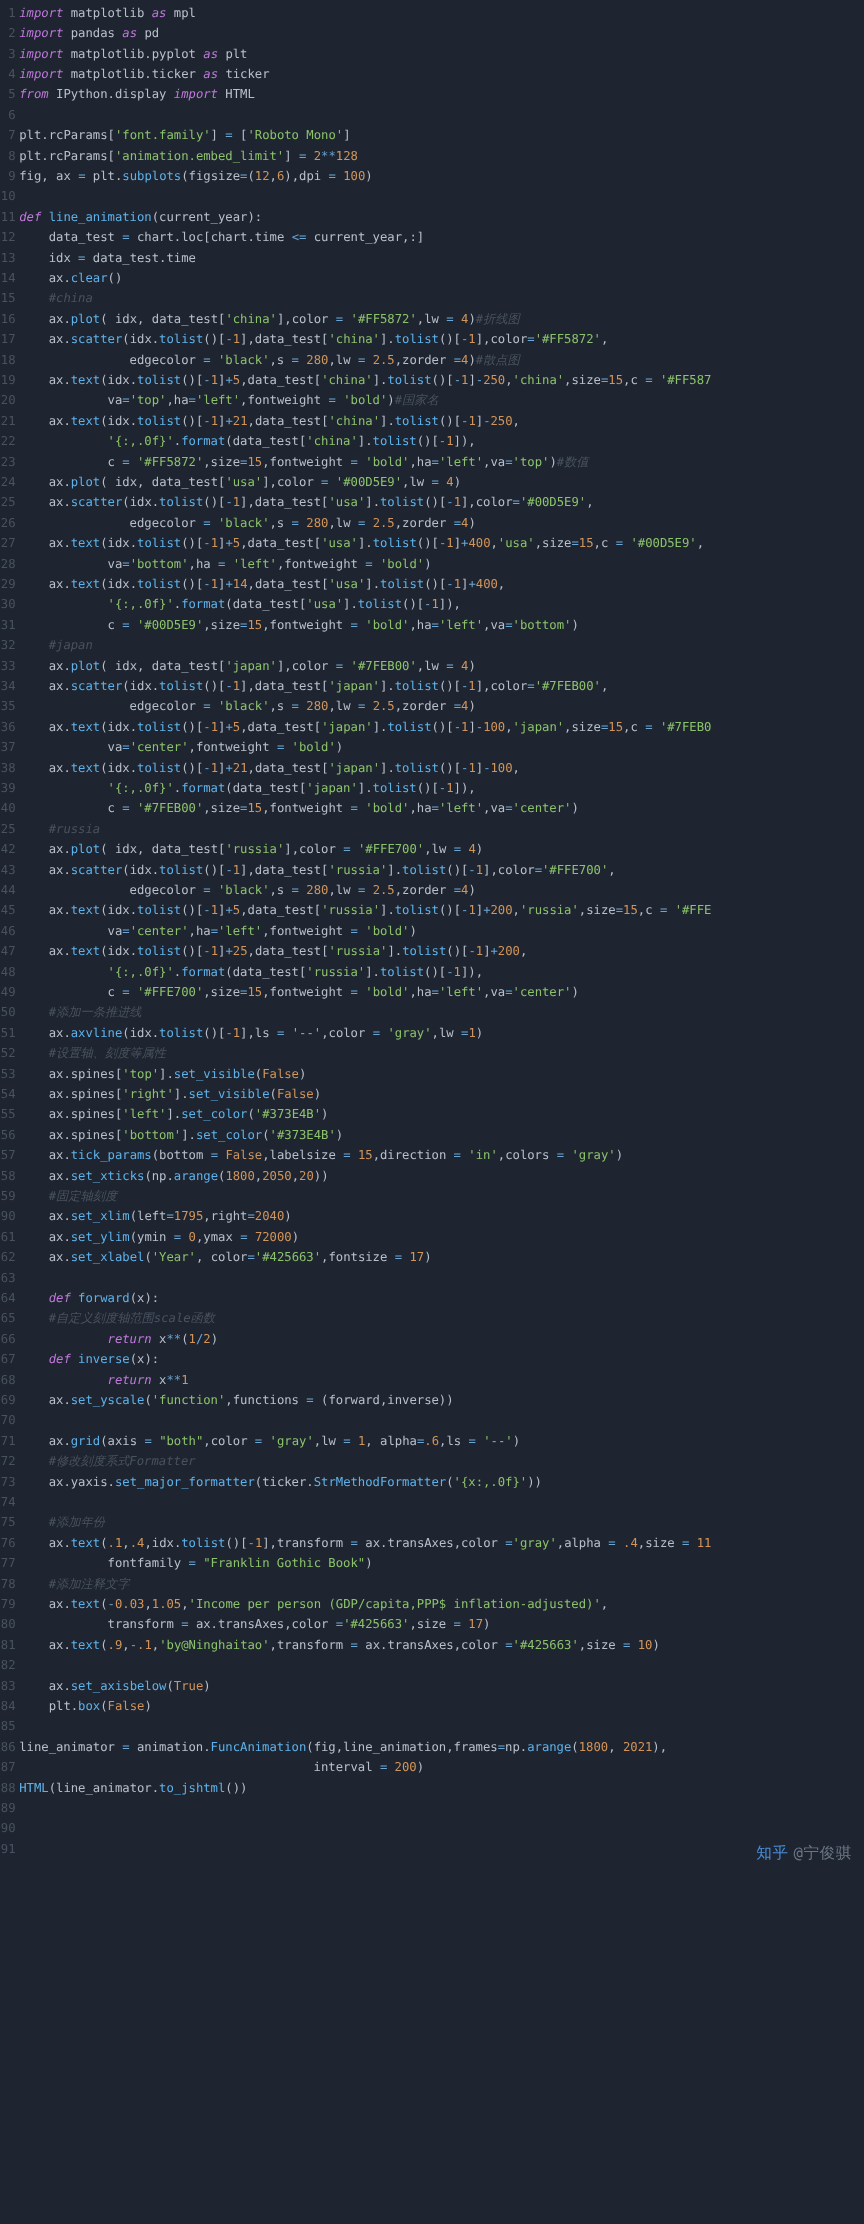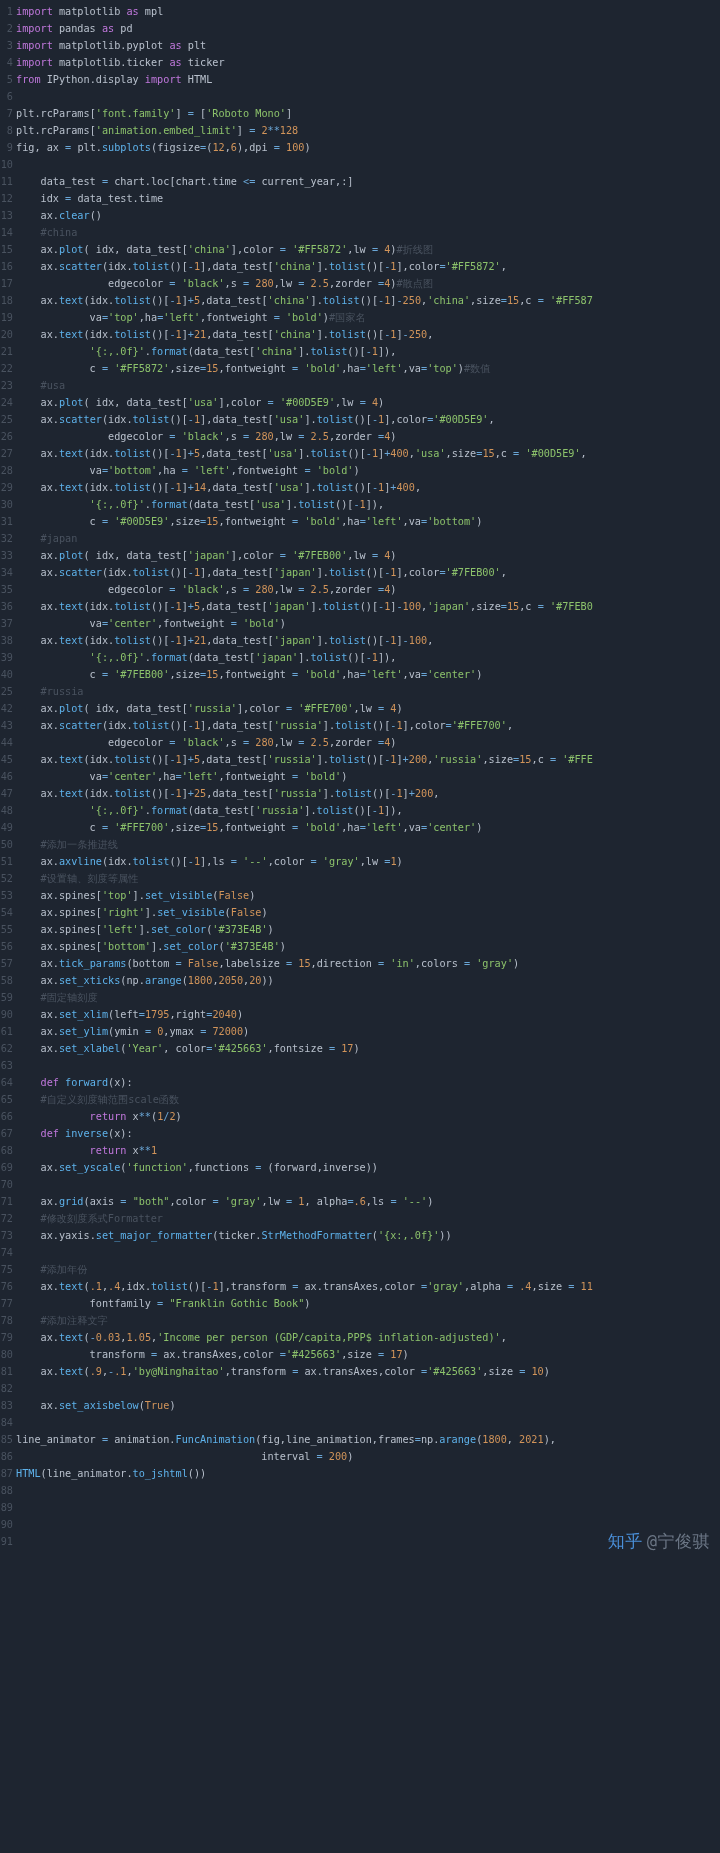--- a/index.html
+++ b/index.html
@@ -3,29 +3,29 @@
 <meta charset="utf-8">
 <style>
 * { margin:0; padding:0; box-sizing:border-box; }
 body { background:#1e2530; font-family:Consolas,Menlo,monospace; font-size:10.2px; line-height:1.65; color:#b8c0cc; width:720px; position:relative; }
 .code-block { display:flex; padding:4px 0 10px 0; }
 .gutter { width:16px; flex-shrink:0; text-align:right; color:#49525f; user-select:none; padding-right:3px; }
 .gutter div { height:17px; }
 .lines { flex:1; overflow:hidden; }
 .lines pre { height:17px; white-space:pre; overflow:hidden; }
 
-.c-kw  { color:#c178dd; }                        
+.c-kw  { color:#c178dd; font-style:italic; }                        
 .c-fn  { color:#5eb2eb; }                        
 .c-id  { color:#b8c0cc; }                        
 .c-op  { color:#6aa6d6; }                        
 .c-num { color:#d1945a; }                        
 .c-str { color:#8cc26b; }                        
-.c-cmt { color:#49525f; }     
+.c-cmt { color:#49525f; font-style:italic; }     
 .c-bool{ color:#d1945a; }                        
-.watermark { position:absolute; bottom:6px; right:10px; font-size:17px; color:#6b7685; letter-spacing:.5px; }
+.watermark { position:absolute; bottom:6px; right:10px; font-size:13px; color:#6b7685; letter-spacing:.5px; }
 .watermark .z { color:#4a8fd8; margin-right:4px; }
 </style>
 </head>
 <body>
 
 <div class="code-block">
   <div class="gutter">
       <div>1</div>
       <div>2</div>
       <div>3</div>
@@ -122,33 +122,33 @@
       <pre><span class="c-kw">import</span> <span class="c-id">matplotlib</span> <span class="c-kw">as</span> <span class="c-id">mpl</span></pre>
       <pre><span class="c-kw">import</span> <span class="c-id">pandas</span> <span class="c-kw">as</span> <span class="c-id">pd</span></pre>
       <pre><span class="c-kw">import</span> <span class="c-id">matplotlib</span>.<span class="c-id">pyplot</span> <span class="c-kw">as</span> <span class="c-id">plt</span></pre>
       <pre><span class="c-kw">import</span> <span class="c-id">matplotlib</span>.<span class="c-id">ticker</span> <span class="c-kw">as</span> <span class="c-id">ticker</span></pre>
       <pre><span class="c-kw">from</span> <span class="c-id">IPython</span>.<span class="c-id">display</span> <span class="c-kw">import</span> <span class="c-id">HTML</span></pre>
       <pre>&nbsp;</pre>
       <pre><span class="c-id">plt</span>.<span class="c-id">rcParams</span>[<span class="c-str">'font.family'</span>] <span class="c-op">=</span> [<span class="c-str">'Roboto Mono'</span>]</pre>
       <pre><span class="c-id">plt</span>.<span class="c-id">rcParams</span>[<span class="c-str">'animation.embed_limit'</span>] <span class="c-op">=</span> <span class="c-num">2</span><span class="c-op">**</span><span class="c-num">128</span></pre>
       <pre><span class="c-id">fig</span>, <span class="c-id">ax</span> <span class="c-op">=</span> <span class="c-id">plt</span>.<span class="c-fn">subplots</span>(<span class="c-id">figsize</span><span class="c-op">=</span>(<span class="c-num">12</span>,<span class="c-num">6</span>),<span class="c-id">dpi</span> <span class="c-op">=</span> <span class="c-num">100</span>)</pre>
       <pre>&nbsp;</pre>
+      <pre><span class="c-kw">def</span> <span class="c-fn">line_animation</span>(<span class="c-id">current_year</span>):</pre>
       <pre>    <span class="c-id">data_test</span> <span class="c-op">=</span> <span class="c-id">chart</span>.<span class="c-id">loc</span>[<span class="c-id">chart</span>.<span class="c-id">time</span> <span class="c-op">&lt;=</span> <span class="c-id">current_year</span>,:]</pre>
       <pre>    <span class="c-id">idx</span> <span class="c-op">=</span> <span class="c-id">data_test</span>.<span class="c-id">time</span></pre>
       <pre>    <span class="c-id">ax</span>.<span class="c-fn">clear</span>()</pre>
       <pre>    <span class="c-cmt">#china</span></pre>
       <pre>    <span class="c-id">ax</span>.<span class="c-fn">plot</span>( <span class="c-id">idx</span>, <span class="c-id">data_test</span>[<span class="c-str">'china'</span>],<span class="c-id">color</span> <span class="c-op">=</span> <span class="c-str">'#FF5872'</span>,<span class="c-id">lw</span> <span class="c-op">=</span> <span class="c-num">4</span>)<span class="c-cmt">#折线图</span></pre>
       <pre>    <span class="c-id">ax</span>.<span class="c-fn">scatter</span>(<span class="c-id">idx</span>.<span class="c-fn">tolist</span>()[<span class="c-op">-</span><span class="c-num">1</span>],<span class="c-id">data_test</span>[<span class="c-str">'china'</span>].<span class="c-fn">tolist</span>()[<span class="c-op">-</span><span class="c-num">1</span>],<span class="c-id">color</span><span class="c-op">=</span><span class="c-str">'#FF5872'</span>,</pre>
       <pre>               <span class="c-id">edgecolor</span> <span class="c-op">=</span> <span class="c-str">'black'</span>,<span class="c-id">s</span> <span class="c-op">=</span> <span class="c-num">280</span>,<span class="c-id">lw</span> <span class="c-op">=</span> <span class="c-num">2.5</span>,<span class="c-id">zorder</span> <span class="c-op">=</span><span class="c-num">4</span>)<span class="c-cmt">#散点图</span></pre>
       <pre>    <span class="c-id">ax</span>.<span class="c-fn">text</span>(<span class="c-id">idx</span>.<span class="c-fn">tolist</span>()[<span class="c-op">-</span><span class="c-num">1</span>]<span class="c-op">+</span><span class="c-num">5</span>,<span class="c-id">data_test</span>[<span class="c-str">'china'</span>].<span class="c-fn">tolist</span>()[<span class="c-op">-</span><span class="c-num">1</span>]<span class="c-op">-</span><span class="c-num">250</span>,<span class="c-str">'china'</span>,<span class="c-id">size</span><span class="c-op">=</span><span class="c-num">15</span>,<span class="c-id">c</span> <span class="c-op">=</span> <span class="c-str">'#FF587</span></pre>
       <pre>            <span class="c-id">va</span><span class="c-op">=</span><span class="c-str">'top'</span>,<span class="c-id">ha</span><span class="c-op">=</span><span class="c-str">'left'</span>,<span class="c-id">fontweight</span> <span class="c-op">=</span> <span class="c-str">'bold'</span>)<span class="c-cmt">#国家名</span></pre>
       <pre>    <span class="c-id">ax</span>.<span class="c-fn">text</span>(<span class="c-id">idx</span>.<span class="c-fn">tolist</span>()[<span class="c-op">-</span><span class="c-num">1</span>]<span class="c-op">+</span><span class="c-num">21</span>,<span class="c-id">data_test</span>[<span class="c-str">'china'</span>].<span class="c-fn">tolist</span>()[<span class="c-op">-</span><span class="c-num">1</span>]<span class="c-op">-</span><span class="c-num">250</span>,</pre>
       <pre>            <span class="c-str">'{:,.0f}'</span>.<span class="c-fn">format</span>(<span class="c-id">data_test</span>[<span class="c-str">'china'</span>].<span class="c-fn">tolist</span>()[<span class="c-op">-</span><span class="c-num">1</span>]),</pre>
       <pre>            <span class="c-id">c</span> <span class="c-op">=</span> <span class="c-str">'#FF5872'</span>,<span class="c-id">size</span><span class="c-op">=</span><span class="c-num">15</span>,<span class="c-id">fontweight</span> <span class="c-op">=</span> <span class="c-str">'bold'</span>,<span class="c-id">ha</span><span class="c-op">=</span><span class="c-str">'left'</span>,<span class="c-id">va</span><span class="c-op">=</span><span class="c-str">'top'</span>)<span class="c-cmt">#数值</span></pre>
-      <pre>    <span class="c-cmt">#usa</span></pre>
       <pre>    <span class="c-id">ax</span>.<span class="c-fn">plot</span>( <span class="c-id">idx</span>, <span class="c-id">data_test</span>[<span class="c-str">'usa'</span>],<span class="c-id">color</span> <span class="c-op">=</span> <span class="c-str">'#00D5E9'</span>,<span class="c-id">lw</span> <span class="c-op">=</span> <span class="c-num">4</span>)</pre>
       <pre>    <span class="c-id">ax</span>.<span class="c-fn">scatter</span>(<span class="c-id">idx</span>.<span class="c-fn">tolist</span>()[<span class="c-op">-</span><span class="c-num">1</span>],<span class="c-id">data_test</span>[<span class="c-str">'usa'</span>].<span class="c-fn">tolist</span>()[<span class="c-op">-</span><span class="c-num">1</span>],<span class="c-id">color</span><span class="c-op">=</span><span class="c-str">'#00D5E9'</span>,</pre>
       <pre>               <span class="c-id">edgecolor</span> <span class="c-op">=</span> <span class="c-str">'black'</span>,<span class="c-id">s</span> <span class="c-op">=</span> <span class="c-num">280</span>,<span class="c-id">lw</span> <span class="c-op">=</span> <span class="c-num">2.5</span>,<span class="c-id">zorder</span> <span class="c-op">=</span><span class="c-num">4</span>)</pre>
       <pre>    <span class="c-id">ax</span>.<span class="c-fn">text</span>(<span class="c-id">idx</span>.<span class="c-fn">tolist</span>()[<span class="c-op">-</span><span class="c-num">1</span>]<span class="c-op">+</span><span class="c-num">5</span>,<span class="c-id">data_test</span>[<span class="c-str">'usa'</span>].<span class="c-fn">tolist</span>()[<span class="c-op">-</span><span class="c-num">1</span>]<span class="c-op">+</span><span class="c-num">400</span>,<span class="c-str">'usa'</span>,<span class="c-id">size</span><span class="c-op">=</span><span class="c-num">15</span>,<span class="c-id">c</span> <span class="c-op">=</span> <span class="c-str">'#00D5E9'</span>,</pre>
       <pre>            <span class="c-id">va</span><span class="c-op">=</span><span class="c-str">'bottom'</span>,<span class="c-id">ha</span> <span class="c-op">=</span> <span class="c-str">'left'</span>,<span class="c-id">fontweight</span> <span class="c-op">=</span> <span class="c-str">'bold'</span>)</pre>
       <pre>    <span class="c-id">ax</span>.<span class="c-fn">text</span>(<span class="c-id">idx</span>.<span class="c-fn">tolist</span>()[<span class="c-op">-</span><span class="c-num">1</span>]<span class="c-op">+</span><span class="c-num">14</span>,<span class="c-id">data_test</span>[<span class="c-str">'usa'</span>].<span class="c-fn">tolist</span>()[<span class="c-op">-</span><span class="c-num">1</span>]<span class="c-op">+</span><span class="c-num">400</span>,</pre>
       <pre>            <span class="c-str">'{:,.0f}'</span>.<span class="c-fn">format</span>(<span class="c-id">data_test</span>[<span class="c-str">'usa'</span>].<span class="c-fn">tolist</span>()[<span class="c-op">-</span><span class="c-num">1</span>]),</pre>
       <pre>            <span class="c-id">c</span> <span class="c-op">=</span> <span class="c-str">'#00D5E9'</span>,<span class="c-id">size</span><span class="c-op">=</span><span class="c-num">15</span>,<span class="c-id">fontweight</span> <span class="c-op">=</span> <span class="c-str">'bold'</span>,<span class="c-id">ha</span><span class="c-op">=</span><span class="c-str">'left'</span>,<span class="c-id">va</span><span class="c-op">=</span><span class="c-str">'bottom'</span>)</pre>
       <pre>    <span class="c-cmt">#japan</span></pre>
       <pre>    <span class="c-id">ax</span>.<span class="c-fn">plot</span>( <span class="c-id">idx</span>, <span class="c-id">data_test</span>[<span class="c-str">'japan'</span>],<span class="c-id">color</span> <span class="c-op">=</span> <span class="c-str">'#7FEB00'</span>,<span class="c-id">lw</span> <span class="c-op">=</span> <span class="c-num">4</span>)</pre>
@@ -195,20 +195,21 @@
       <pre>&nbsp;</pre>
       <pre>    <span class="c-cmt">#添加年份</span></pre>
       <pre>    <span class="c-id">ax</span>.<span class="c-fn">text</span>(<span class="c-num">.1</span>,<span class="c-num">.4</span>,<span class="c-id">idx</span>.<span class="c-fn">tolist</span>()[<span class="c-op">-</span><span class="c-num">1</span>],<span class="c-id">transform</span> <span class="c-op">=</span> <span class="c-id">ax</span>.<span class="c-id">transAxes</span>,<span class="c-id">color</span> <span class="c-op">=</span><span class="c-str">'gray'</span>,<span class="c-id">alpha</span> <span class="c-op">=</span> <span class="c-num">.4</span>,<span class="c-id">size</span> <span class="c-op">=</span> <span class="c-num">11</span></pre>
       <pre>            <span class="c-id">fontfamily</span> <span class="c-op">=</span> <span class="c-str">"Franklin Gothic Book"</span>)</pre>
       <pre>    <span class="c-cmt">#添加注释文字</span></pre>
       <pre>    <span class="c-id">ax</span>.<span class="c-fn">text</span>(<span class="c-op">-</span><span class="c-num">0.03</span>,<span class="c-num">1.05</span>,<span class="c-str">'Income per person (GDP/capita,PPP$ inflation-adjusted)'</span>,</pre>
       <pre>            <span class="c-id">transform</span> <span class="c-op">=</span> <span class="c-id">ax</span>.<span class="c-id">transAxes</span>,<span class="c-id">color</span> <span class="c-op">=</span><span class="c-str">'#425663'</span>,<span class="c-id">size</span> <span class="c-op">=</span> <span class="c-num">17</span>)</pre>
       <pre>    <span class="c-id">ax</span>.<span class="c-fn">text</span>(<span class="c-num">.9</span>,<span class="c-op">-</span><span class="c-num">.1</span>,<span class="c-str">'by@Ninghaitao'</span>,<span class="c-id">transform</span> <span class="c-op">=</span> <span class="c-id">ax</span>.<span class="c-id">transAxes</span>,<span class="c-id">color</span> <span class="c-op">=</span><span class="c-str">'#425663'</span>,<span class="c-id">size</span> <span class="c-op">=</span> <span class="c-num">10</span>)</pre>
       <pre>&nbsp;</pre>
       <pre>    <span class="c-id">ax</span>.<span class="c-fn">set_axisbelow</span>(<span class="c-bool">True</span>)</pre>
+      <pre>    <span class="c-id">plt</span>.<span class="c-fn">box</span>(<span class="c-bool">False</span>)</pre>
       <pre>&nbsp;</pre>
       <pre><span class="c-id">line_animator</span> <span class="c-op">=</span> <span class="c-id">animation</span>.<span class="c-fn">FuncAnimation</span>(<span class="c-id">fig</span>,<span class="c-id">line_animation</span>,<span class="c-id">frames</span><span class="c-op">=</span><span class="c-id">np</span>.<span class="c-fn">arange</span>(<span class="c-num">1800</span>, <span class="c-num">2021</span>),</pre>
       <pre>                                        <span class="c-id">interval</span> <span class="c-op">=</span> <span class="c-num">200</span>)</pre>
       <pre><span class="c-fn">HTML</span>(<span class="c-id">line_animator</span>.<span class="c-fn">to_jshtml</span>())</pre>
     </div>
 </div>
 
 <div class="watermark">
   <span class="z">知乎</span><span>@宁俊骐</span>
 </div>

